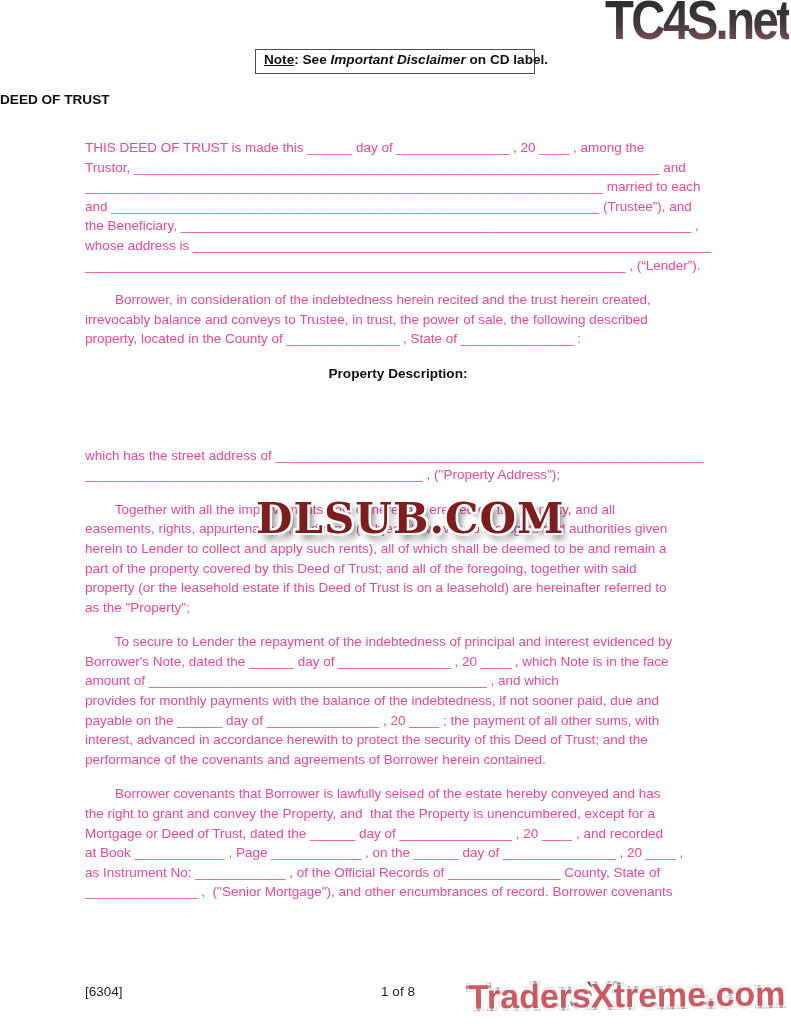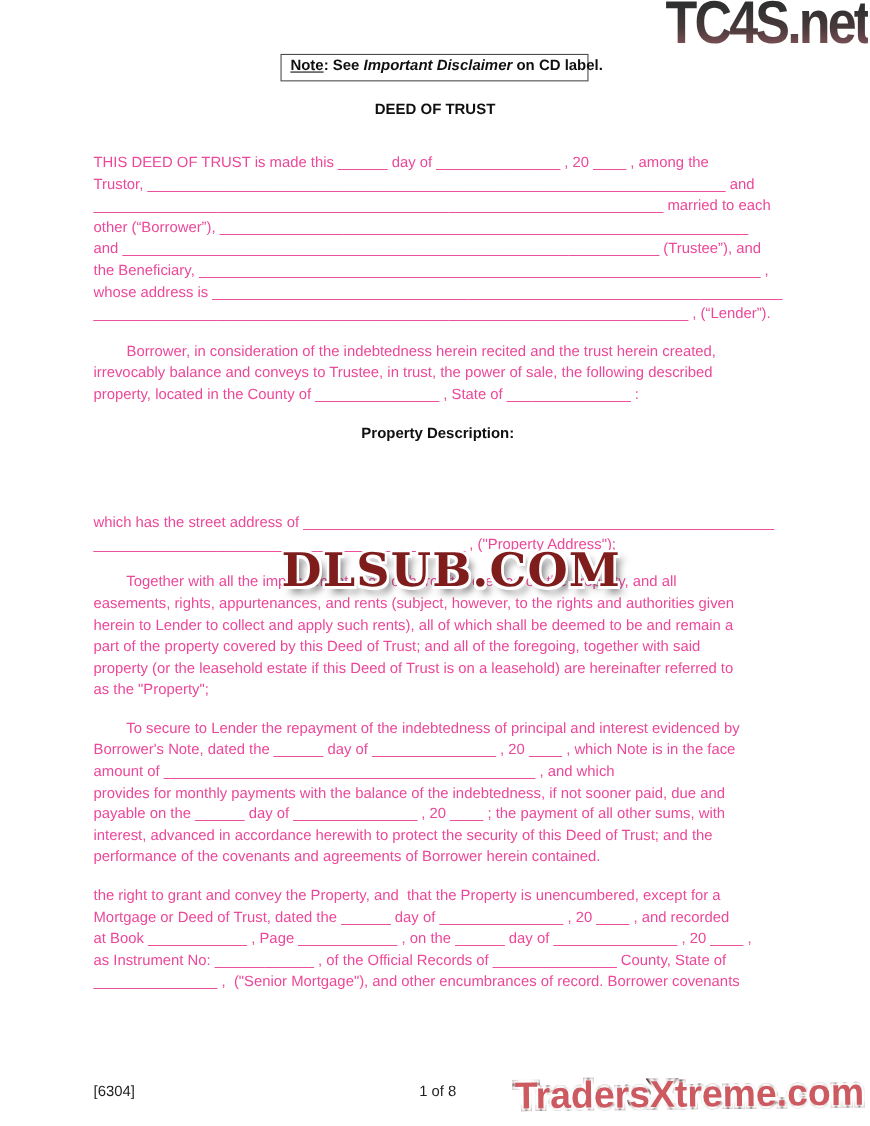--- a/index.html
+++ b/index.html
@@ -24,21 +24,21 @@
     border: 1px solid #4d4d4d; background: #fff;
     padding: 2px 8px 6px 8px;
     font-size: 13.6px; font-weight: 700; color: #101010;
     text-align: center; white-space: nowrap;
   }
   .note-box .u { text-decoration: underline; }
   .note-box .i { font-style: italic; }
   
   .doc-title {
     position: absolute; left: 0; right: 0; top: 92px;
-    text-align: center; font-size: 13.6px; font-weight: 700; color: #101010;
+    text-align: left; font-size: 13.6px; font-weight: 700; color: #101010;
   }
   
   .doc-body { position: absolute; left: 85px; top: 138px; width: 626px; }
   .doc-para { margin: 0 0 15px 0; }
   .doc-line {
     white-space: pre; font-size: 13.5px; line-height: 19.6px; color: #ec4899;
   }
   .doc-heading {
     text-align: center; font-size: 13.6px; font-weight: 700; color: #101010;
     line-height: 19.6px; margin: 0 0 62px 0;
@@ -77,21 +77,20 @@
 
 <div class="note-box"><span class="u">Note</span><span>: See </span><span class="i">Important Disclaimer</span><span> on CD label.</span></div>
 
 <div class="doc-title">DEED OF TRUST</div>
 
 <div class="doc-body">
     <div class="doc-para">
       <div class="doc-line">THIS DEED OF TRUST is made this ______ day of _______________ , 20 ____ , among the</div>
       <div class="doc-line">Trustor, ______________________________________________________________________ and</div>
       <div class="doc-line">_____________________________________________________________________ married to each</div>
-      <div class="doc-line">other (“Borrower”), ________________________________________________________________</div>
       <div class="doc-line">and _________________________________________________________________ (Trustee”), and</div>
       <div class="doc-line">the Beneficiary, ____________________________________________________________________ ,</div>
       <div class="doc-line">whose address is _____________________________________________________________________</div>
       <div class="doc-line">________________________________________________________________________ , (“Lender”).</div>
     </div>
     <div class="doc-para">
       <div class="doc-line">        Borrower, in consideration of the indebtedness herein recited and the trust herein created,</div>
       <div class="doc-line">irrevocably balance and conveys to Trustee, in trust, the power of sale, the following described</div>
       <div class="doc-line">property, located in the County of _______________ , State of _______________ :</div>
     </div>
@@ -111,20 +110,21 @@
     <div class="doc-para">
       <div class="doc-line">        To secure to Lender the repayment of the indebtedness of principal and interest evidenced by</div>
       <div class="doc-line">Borrower's Note, dated the ______ day of _______________ , 20 ____ , which Note is in the face</div>
       <div class="doc-line">amount of _____________________________________________ , and which</div>
       <div class="doc-line">provides for monthly payments with the balance of the indebtedness, if not sooner paid, due and</div>
       <div class="doc-line">payable on the ______ day of _______________ , 20 ____ ; the payment of all other sums, with</div>
       <div class="doc-line">interest, advanced in accordance herewith to protect the security of this Deed of Trust; and the</div>
       <div class="doc-line">performance of the covenants and agreements of Borrower herein contained.</div>
     </div>
     <div class="doc-para">
+      <div class="doc-line">        Borrower covenants that Borrower is lawfully seised of the estate hereby conveyed and has</div>
       <div class="doc-line">the right to grant and convey the Property, and  that the Property is unencumbered, except for a</div>
       <div class="doc-line">Mortgage or Deed of Trust, dated the ______ day of _______________ , 20 ____ , and recorded</div>
       <div class="doc-line">at Book ____________ , Page ____________ , on the ______ day of _______________ , 20 ____ ,</div>
       <div class="doc-line">as Instrument No: ____________ , of the Official Records of _______________ County, State of</div>
       <div class="doc-line">_______________ ,  ("Senior Mortgage"), and other encumbrances of record. Borrower covenants</div>
     </div>
   </div>
 
 <div class="wm-dlsub">DLSUB.COM</div>
 

